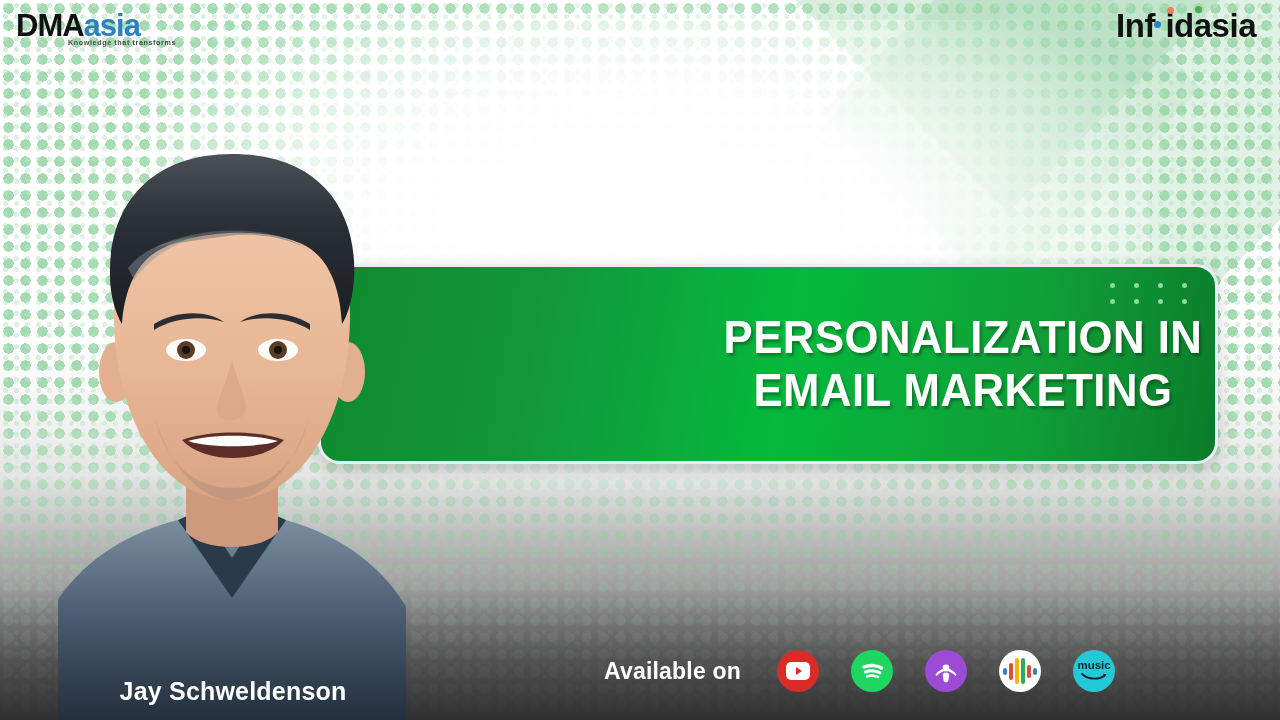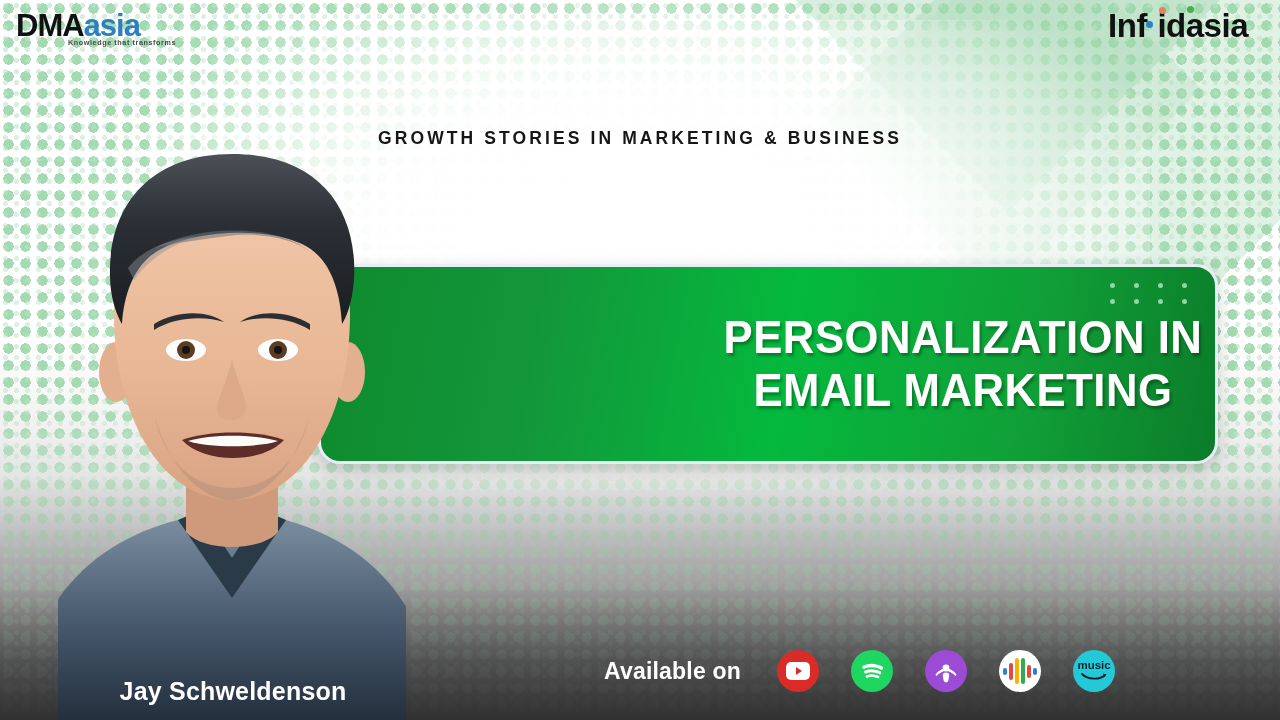--- a/index.html
+++ b/index.html
@@ -50,21 +50,21 @@
   
   .logo-dma{ position:absolute; left:16px; top:10px; line-height:1; }
   .logo-dma .word{ font-size:31px; font-weight:bold; letter-spacing:-1px; }
   .logo-dma .dma{ color:#111; }
   .logo-dma .asia{ color:#2d7fc1; }
   .logo-dma .tag{
     font-size:7.2px; color:#4a4a4a; letter-spacing:.6px; text-align:center;
     margin-top:-2px; padding-left:52px; font-weight:600;
   }
   .logo-infidigit{
-    position:absolute; right:32px; top:9px;
+    position:absolute; right:24px; top:9px;
     font-size:33px; font-weight:bold; color:#111; letter-spacing:-.5px; line-height:1;
     display:flex; align-items:flex-end;
   }
   .logo-infidigit .dot{ display:inline-block; width:7px; height:7px; border-radius:50%; }
   .inf-f{ position:relative; }
   .dot-blue{ background:#2f7fd0; position:absolute; left:-1px; top:12px; }
   .dot-orange{ background:#e8825a; position:absolute; left:2px; top:-2px; }
   .dot-green{ background:#4cae50; position:absolute; left:1px; top:-3px; }
 
   
@@ -151,21 +151,20 @@
 
   <div class="logo-infidigit">
     <span>Inf</span>
       <span class="inf-f"><span class="dot dot-blue"></span><span style="visibility:hidden">·</span></span>
       <span class="inf-f"><span class="dot dot-orange"></span><span>i</span></span>
       <span>d</span>
       <span class="inf-f"><span class="dot dot-green"></span><span>asia</span></span>
   </div>
 
   <div class="title-block">
-    <div class="show-sub">GROWTH STORIES IN MARKETING &amp; BUSINESS</div>
   </div>
 
   <div class="banner">
     <div class="banner-dots">
       <i></i>
         <i></i>
         <i></i>
         <i></i>
         <i></i>
         <i></i>

